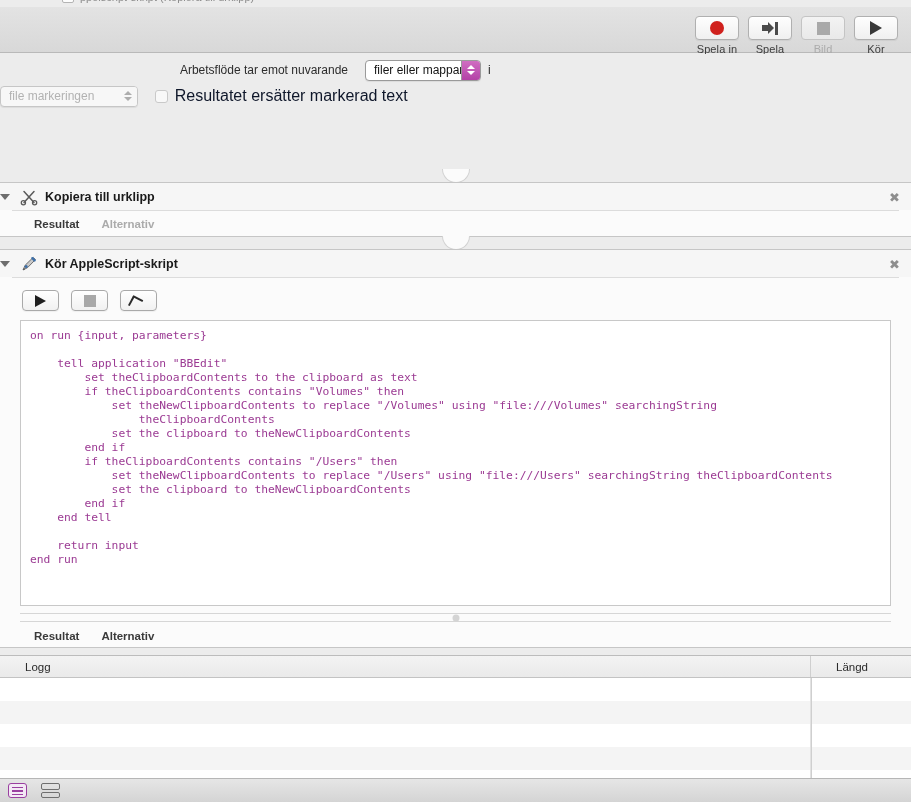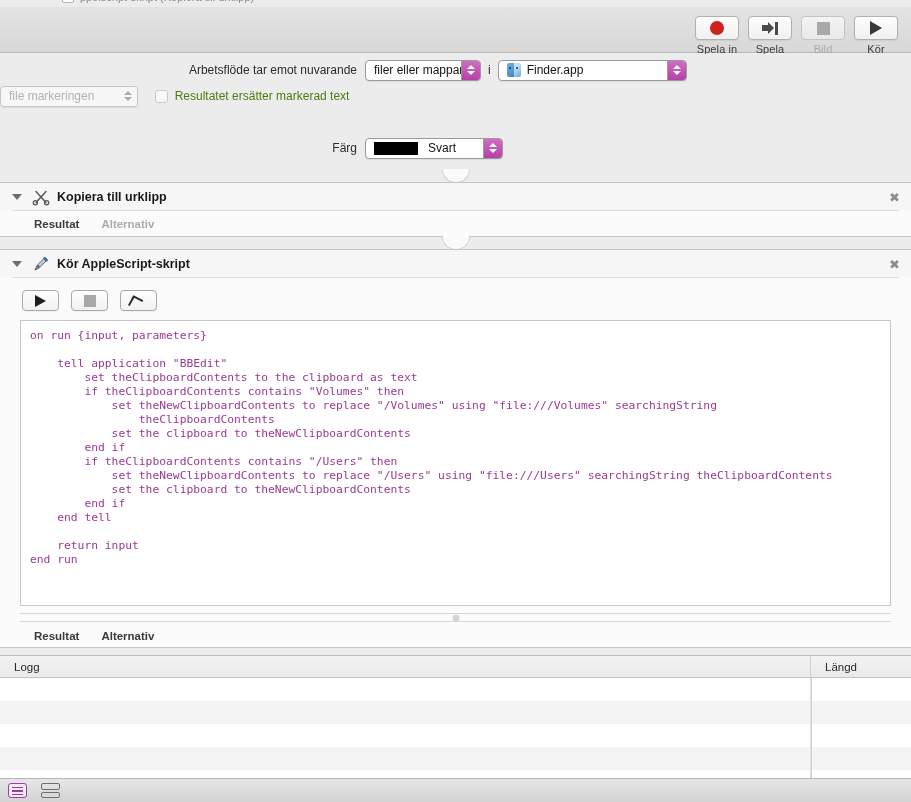--- a/index.html
+++ b/index.html
@@ -121,21 +121,21 @@
   .frow {
     position: absolute;
     display: flex;
     align-items: center;
     height: 22px;
   }
   .flabel {
     text-align: right;
     font-size: 12px;
     color: #2c2c2c;
-    padding-right: 8px;
+    padding-right: 17px;
   }
   .popup {
     height: 21px;
     border: 1px solid #9a9a9a;
     border-radius: 4px;
     background: #ffffff;
     display: flex;
     align-items: center;
     position: relative;
     padding-left: 8px;
@@ -218,21 +218,21 @@
   }
 
   .chk-row { display: flex; align-items: center; }
   .chkbox {
     width: 13px; height: 13px;
     border: 1px solid #c9c9c9;
     border-radius: 3px;
     background: #f8f8f8;
     margin-right: 7px;
   }
-  .chk-text { font-size: 12px; color: #4d7c0f; }
+  .chk-text { font-size: 16px; color: #0f172a; }
 
   
   .actions-area {
     position: absolute;
     top: 170px; left: 0;
     width: 911px; height: 485px;
     background: #ececec;
   }
 
   .notch {
@@ -257,21 +257,20 @@
     background: #fbfbfb;
     border: 1px solid #c6c6c6;
     border-left: none;
     border-right: none;
     position: relative;
   }
   .action-head {
     height: 27px;
     display: flex;
     align-items: center;
-    padding-left: 12px;
     background: #f6f6f6;
     position: relative;
   }
   .disclosure {
     width: 0; height: 0;
     border-left: 5px solid transparent;
     border-right: 5px solid transparent;
     border-top: 6px solid #6d6d6d;
     margin-right: 10px;
     flex: none;
@@ -397,21 +396,21 @@
     display: flex;
     height: 22px;
     background: linear-gradient(180deg, #f3f3f3 0%, #eaeaea 100%);
     border-bottom: 1px solid #c3c3c3;
     font-size: 11.5px;
     color: #2b2b2b;
   }
   .log-h-cell {
     display: flex;
     align-items: center;
-    padding-left: 14px;
+    padding-left: 25px;
     border-right: 1px solid #cfcfcf;
   }
   .log-h-cell:last-child { border-right: none; text-align: right; }
   .log-body { position: relative; }
   .log-row { display: flex; height: 23px; }
   .log-row.odd { background: #ffffff; }
   .log-row.even { background: #f4f4f4; }
   .log-cell { border-right: 1px solid #e2e2e2; }
   .log-cell:last-child { border-right: none; }
   .log-vline {
@@ -518,57 +517,38 @@
   <div class="frow" style="top:5px; left:0; width:760px;">
     <div class="flabel" style="width:365px;">Arbetsflöde tar emot nuvarande</div>
     <div class="popup" style="width:116px;">
       <span>filer eller mappar</span>
       <span class="stepper">
         <span class="chev-up"></span>
           <span class="chev-down"></span>
       </span>
     </div>
     <span class="inline-i">i</span>
-    <div class="popup" style="width:189px;">
-      <span class="finder-icon"></span>
-      <span>Finder.app</span>
-      <span class="stepper">
-        <span class="chev-up"></span>
-          <span class="chev-down"></span>
-      </span>
-    </div>
   </div>
 
   <div class="frow" style="top:31px; left:0; width:760px;">
     <div class="popup disabled" style="width:138px;">
       <span>file markeringen</span>
       <span class="stepper disabled">
         <span class="chev-up"></span>
           <span class="chev-down"></span>
       </span>
     </div>
     <span class="inline-i" style="visibility:hidden;">i</span>
     <div class="chk-row">
       <span class="chkbox"></span>
       <span class="chk-text">Resultatet ersätter markerad text</span>
     </div>
   </div>
 
 
-  <div class="frow" style="top:83px; left:0; width:520px;">
-    <div class="flabel" style="width:365px;">Färg</div>
-    <div class="popup" style="width:138px;">
-      <span class="swatch" style="background: rgb(0, 0, 0);"></span>
-      <span>Svart</span>
-      <span class="stepper">
-        <span class="chev-up"></span>
-          <span class="chev-down"></span>
-      </span>
-    </div>
-  </div>
 
 </div>
 
 <div class="actions-area">
 
   <div class="notch"></div>
 
   <div class="action-card">
     <div class="action-head">
       <span class="disclosure"></span>

